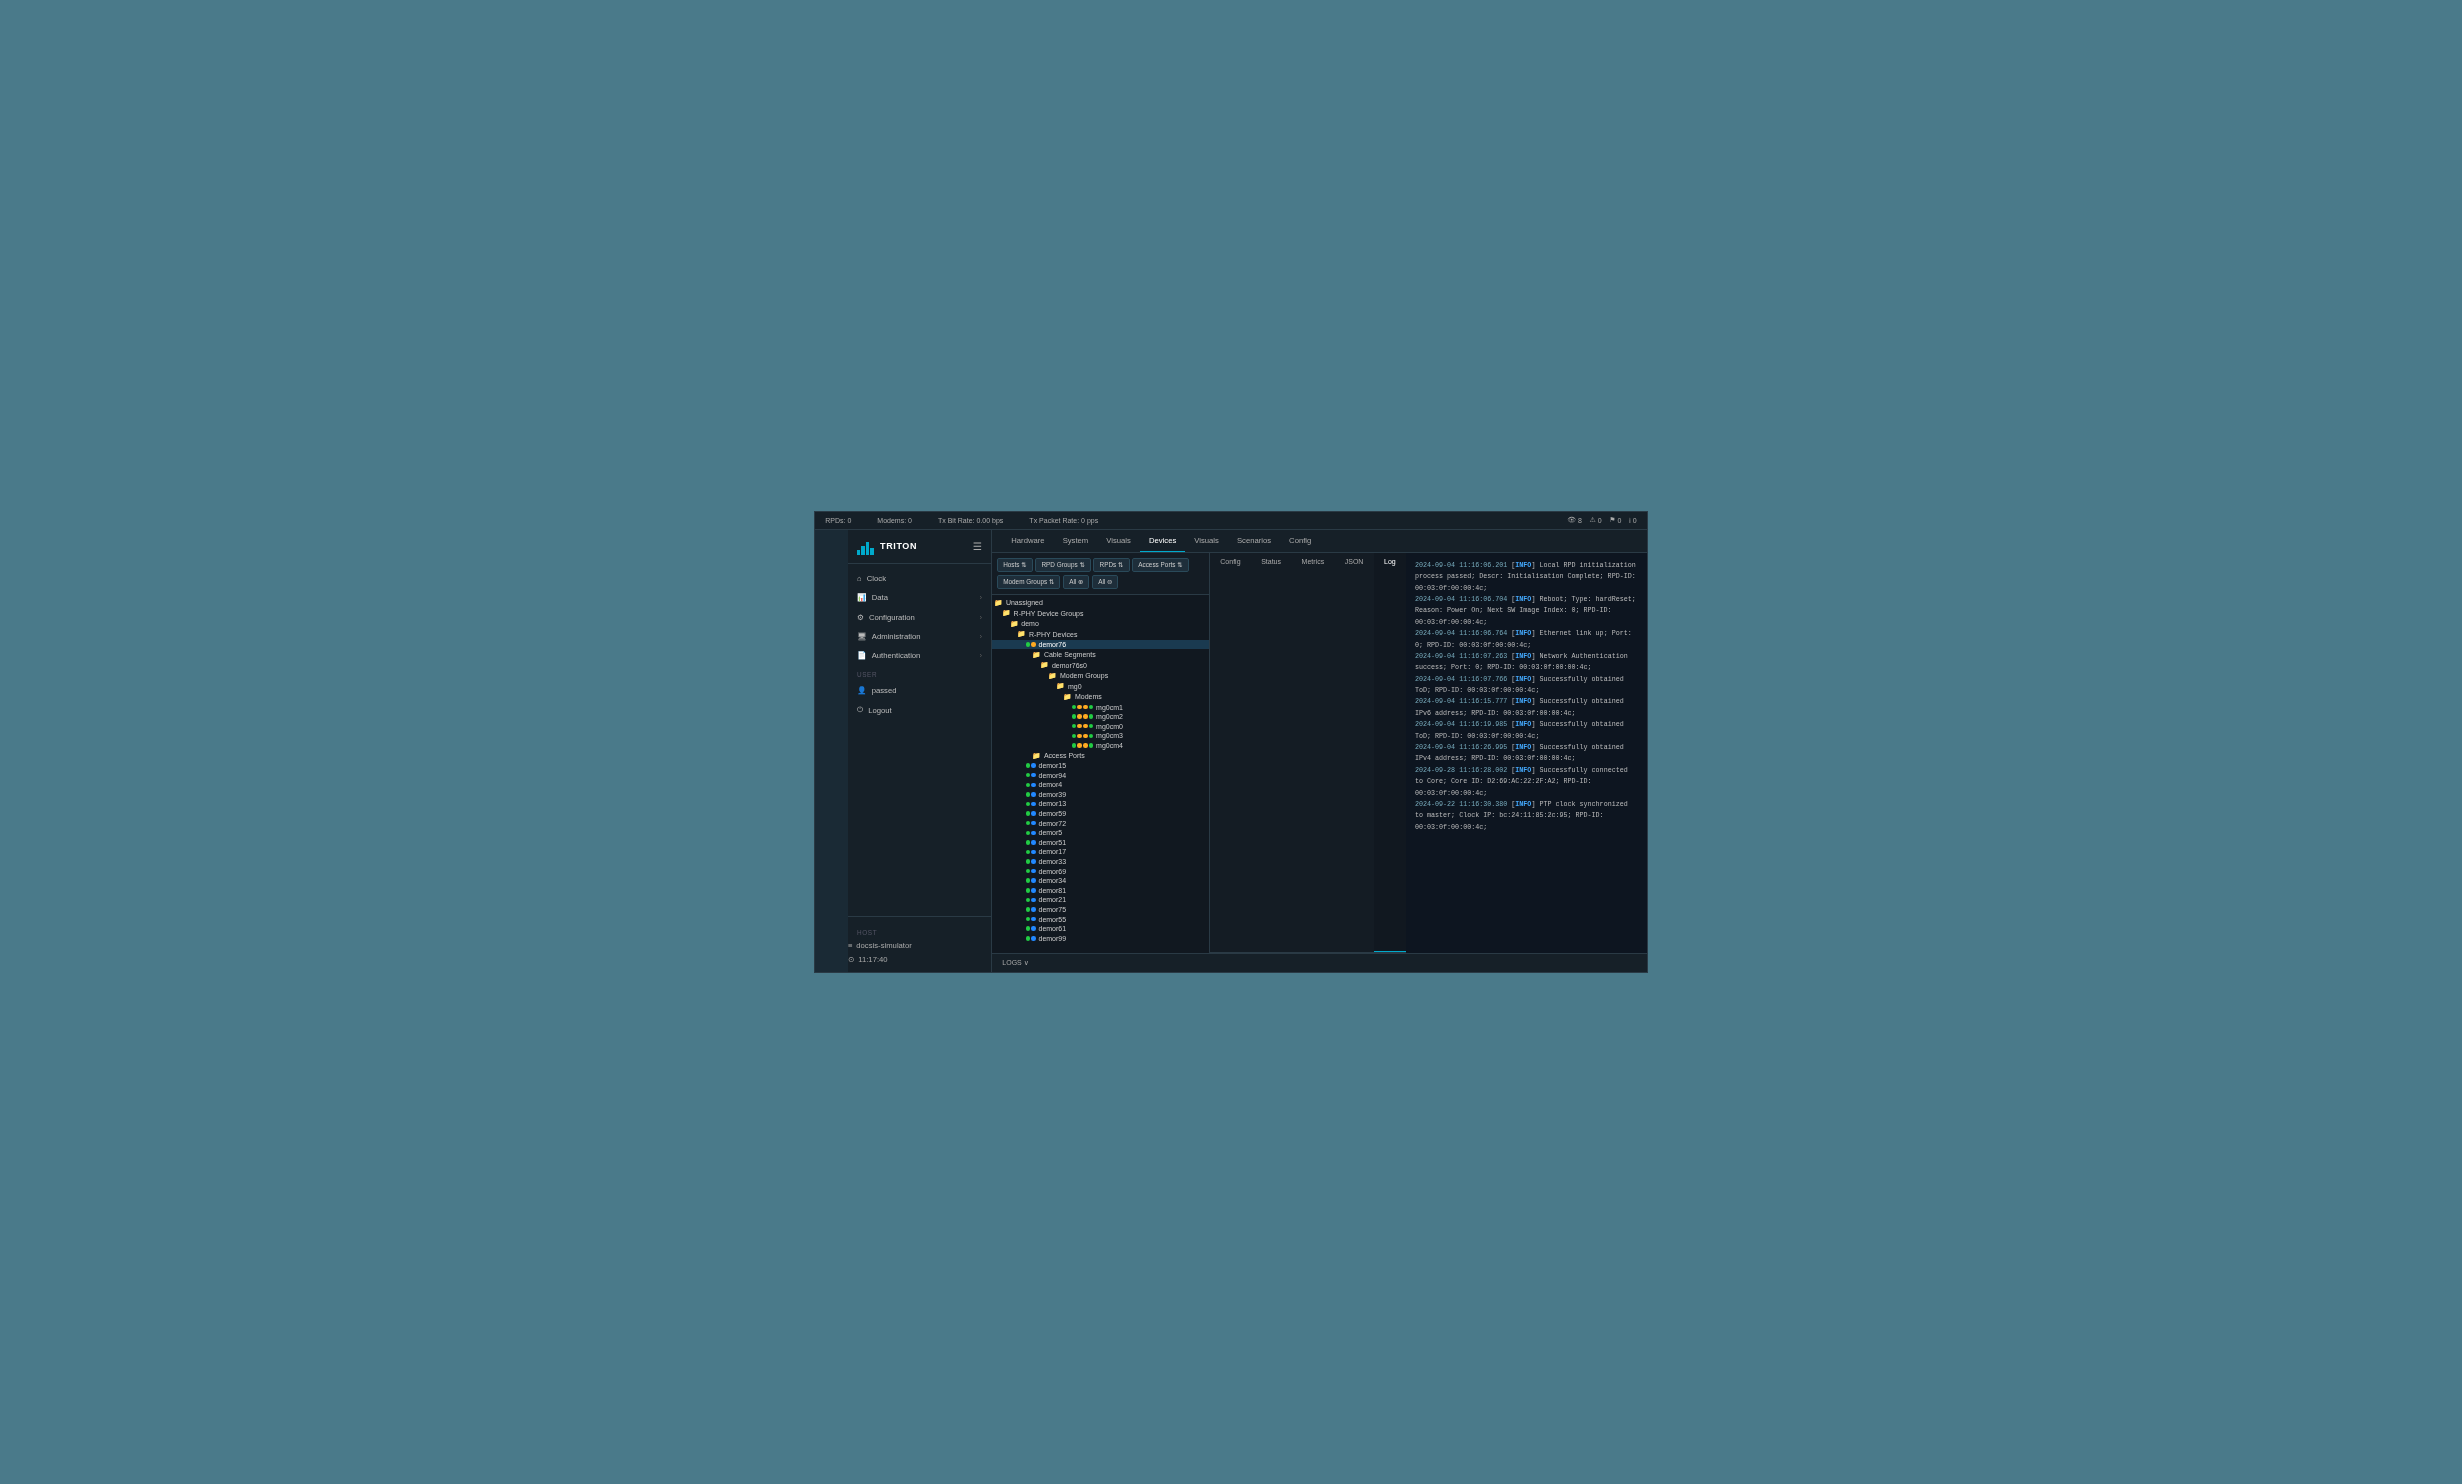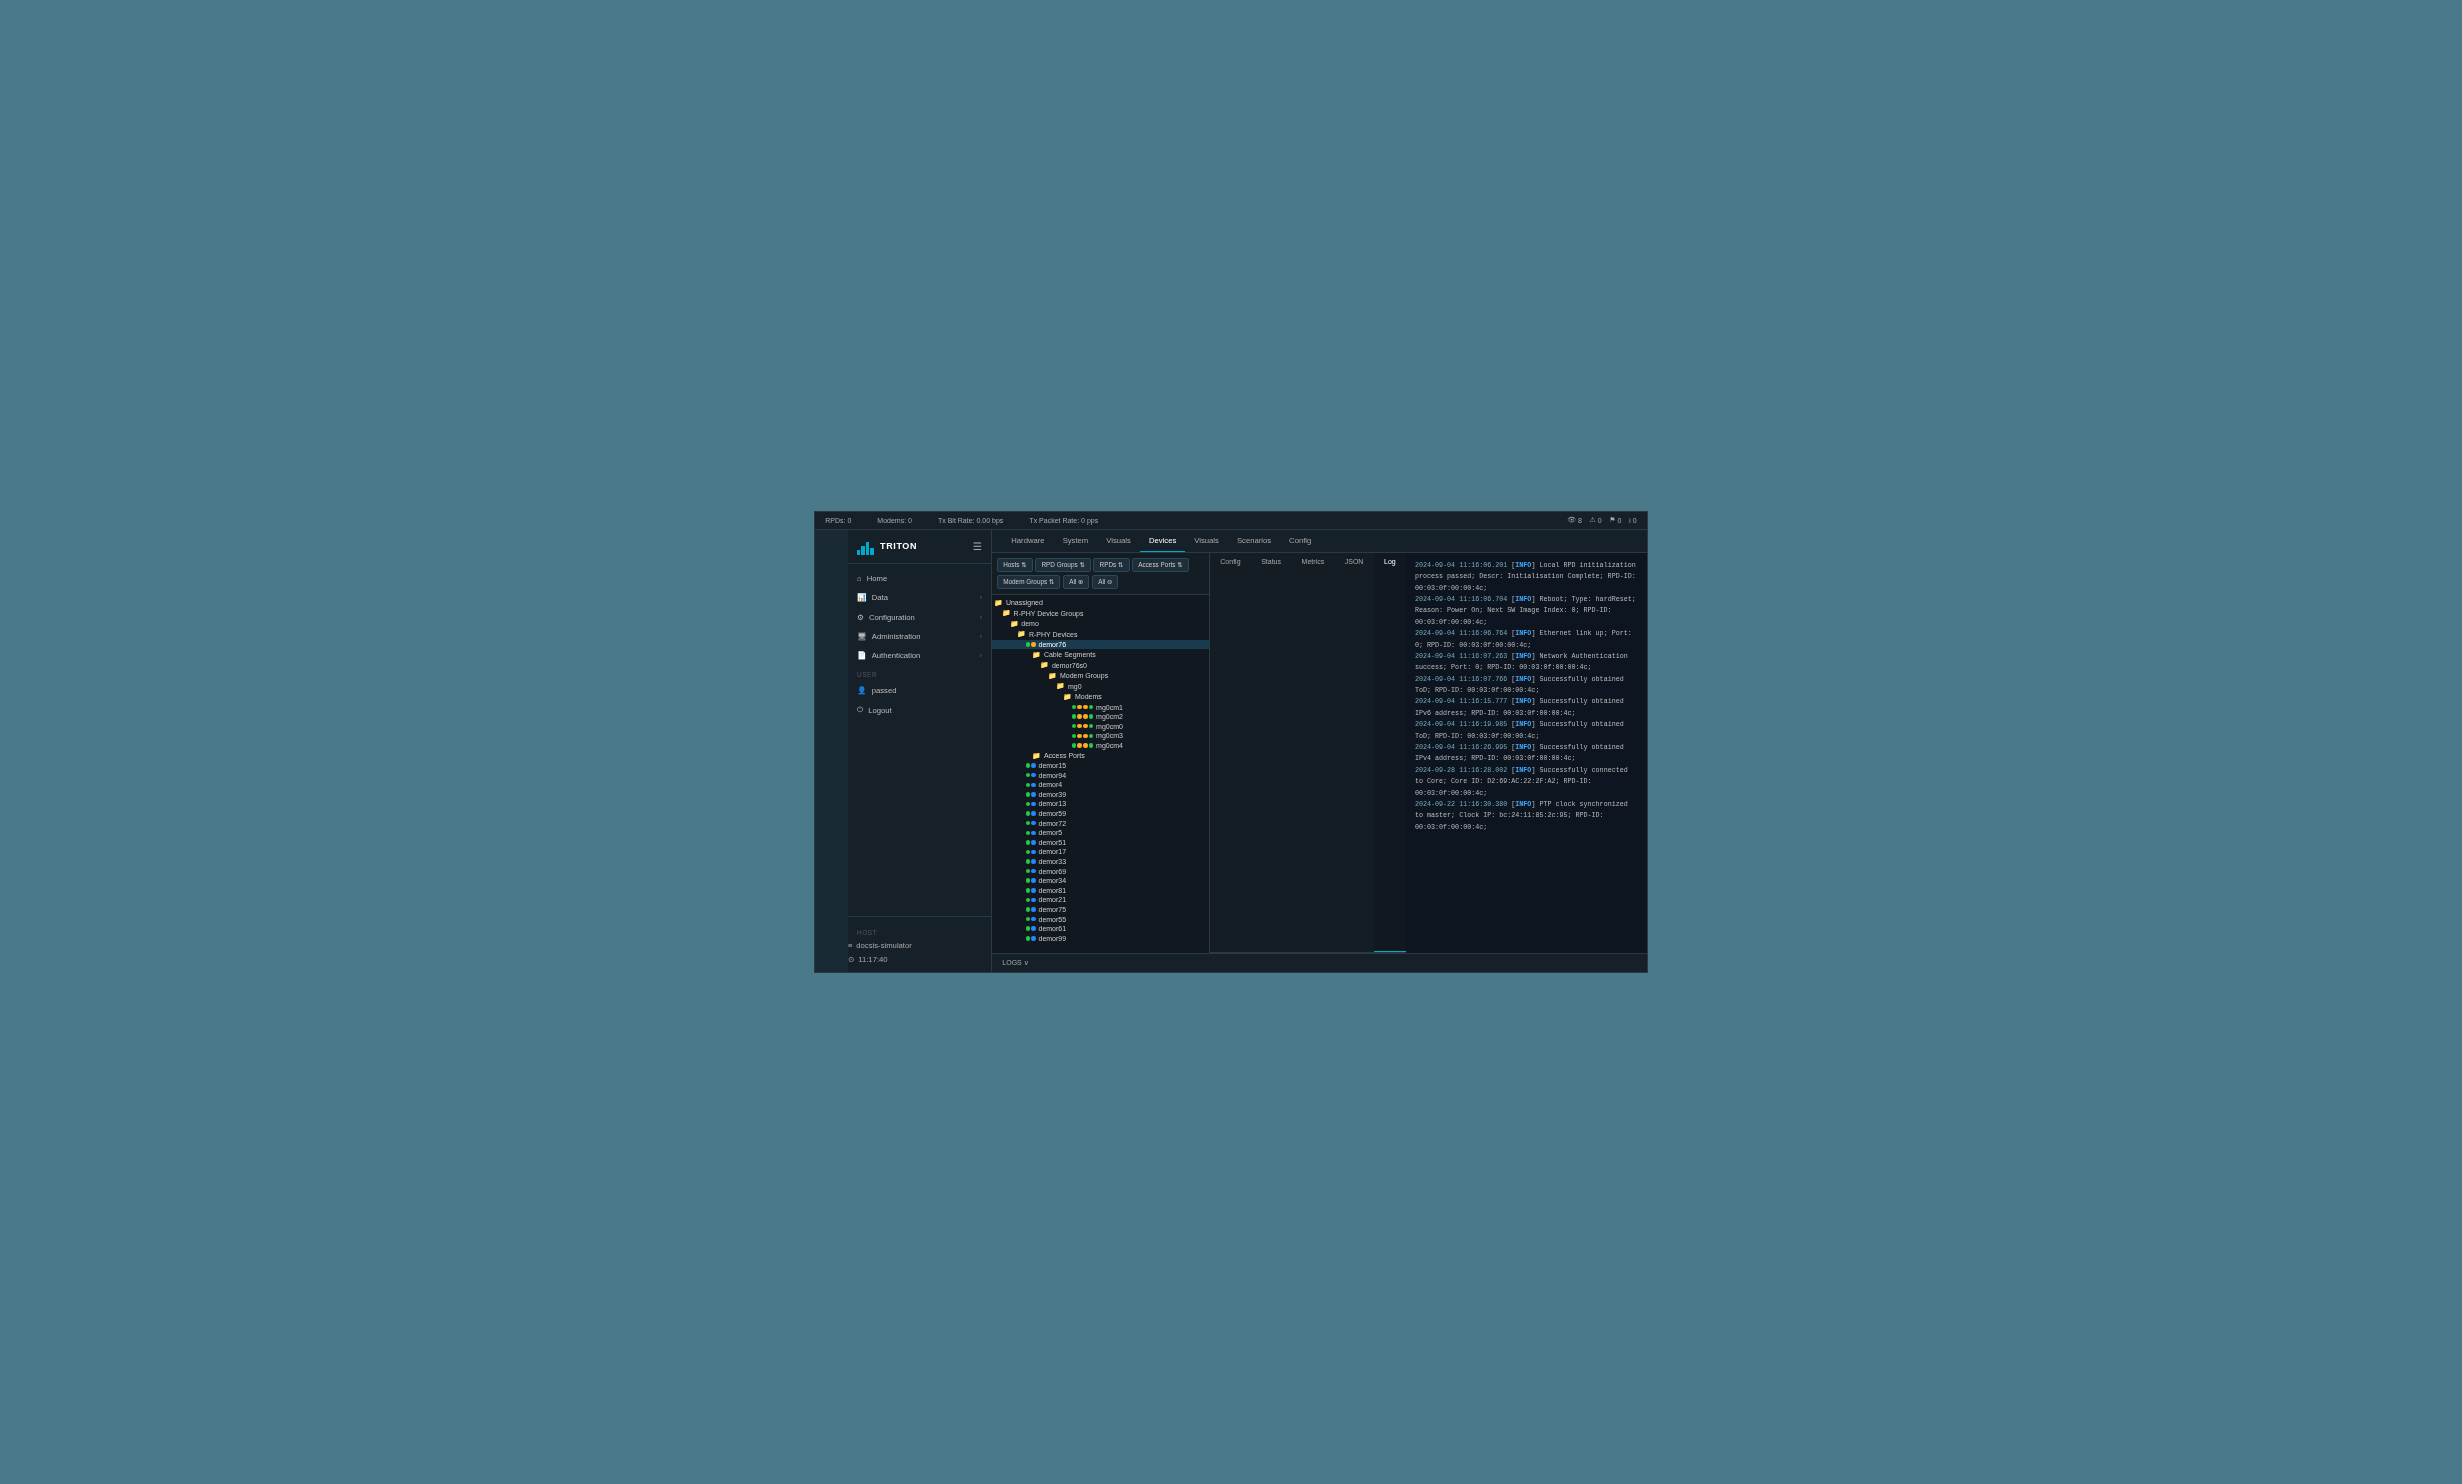--- a/index.html
+++ b/index.html
@@ -283,21 +283,21 @@
           <div class="logo-bar" style="height:13px"></div>
           <div class="logo-bar" style="height:7.7px"></div>
         </div>
         <span class="logo-title">TRITON</span>
         <span class="menu-icon">☰</span>
       </div>
 
       <div class="sidebar-nav">
         <div class="nav-item">
           <span>⌂</span>
-          <span>Home</span>
+          <span>Clock</span>
         </div>
         <div class="nav-item">
           <span>📊</span>
           <span>Data</span>
           <span class="nav-arrow">›</span>
         </div>
         <div class="nav-item">
           <span>⚙</span>
           <span>Configuration</span>
           <span class="nav-arrow">›</span>

